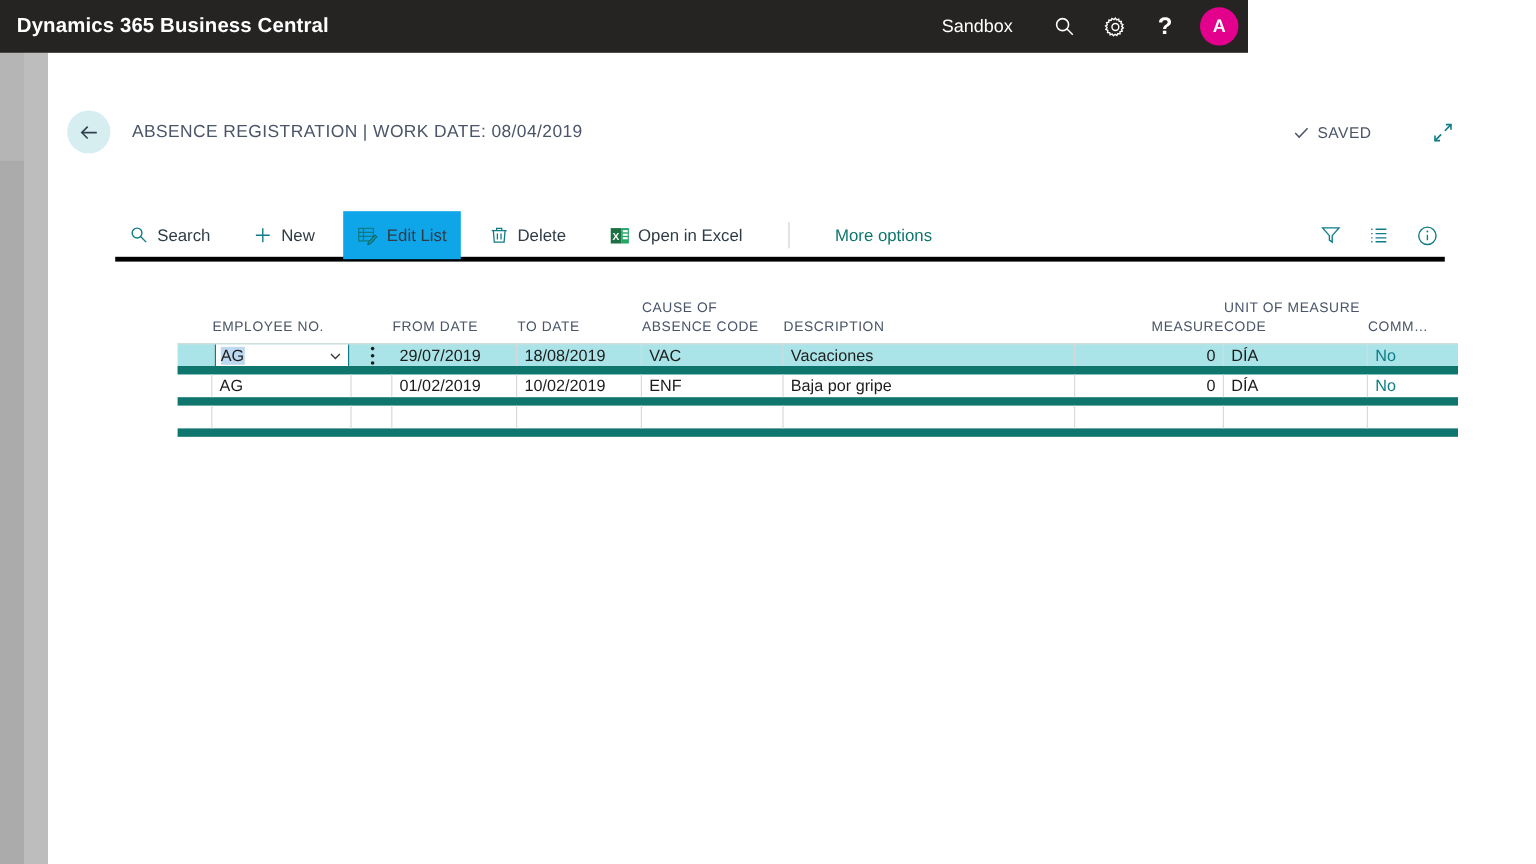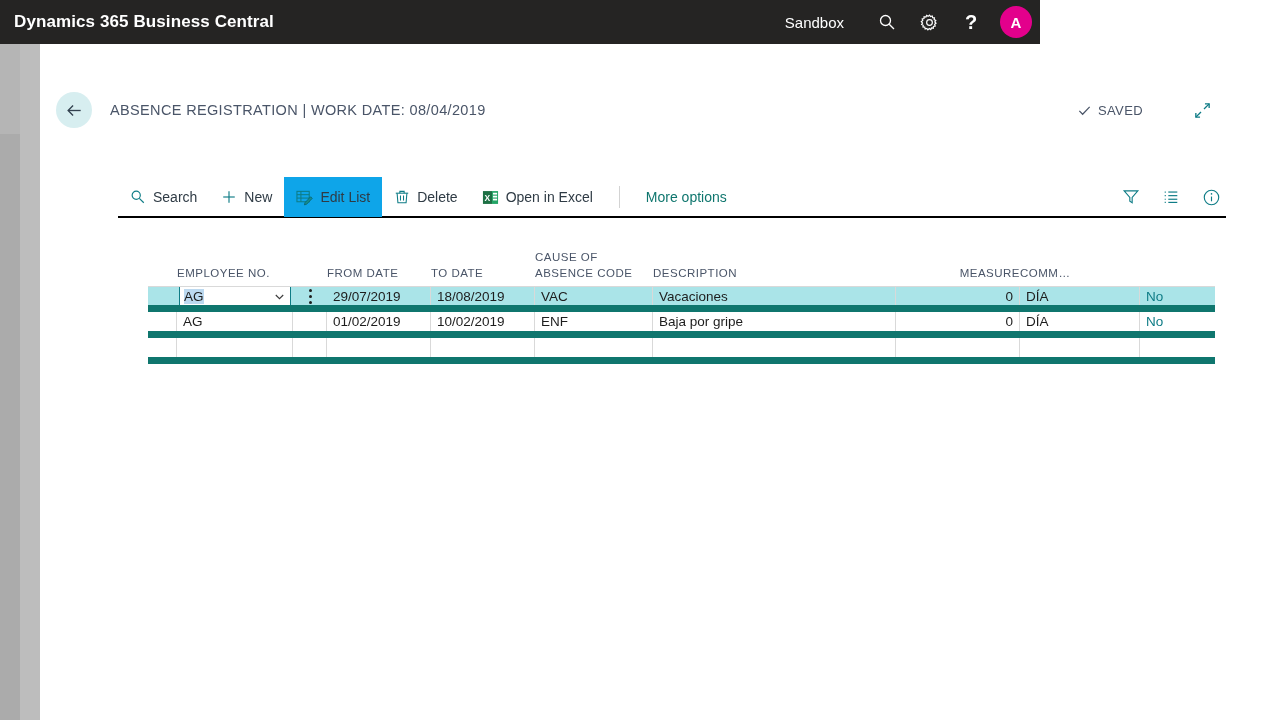--- a/index.html
+++ b/index.html
@@ -83,23 +83,24 @@
     display: flex; align-items: center; color: #4a5568;
     font-size: 13px; letter-spacing: .4px;
   }
   .saved svg { margin-right: 6px; }
   .collapse {
     margin-left: 50px; display: flex; align-items: center; cursor: pointer;
   }
 
   
   .toolbar {
-    position: absolute; left: 78px; top: 110px; width: 1108px; height: 40px;
+    position: absolute; left: 56px; top: 110px; width: 1108px; height: 40px;
     display: flex; align-items: center;
-    border-bottom: 2px solid #000000;
+    border-bottom: 4px solid #000000;
+    gap: 12px;
   }
   .tbtn {
     height: 40px; display: flex; align-items: center;
     padding: 0 12px; font-size: 14px; color: #2f3b45;
     cursor: pointer; white-space: nowrap;
   }
   .tbtn.active { background: #0ea5e9; }
   .tbtn .ic { display: flex; align-items: center; margin-right: 7px; }
   .tsep {
     width: 1px; height: 22px; background: #d3d3d3; margin: 0 14px;
@@ -331,20 +332,21 @@
 
     <div class="grid-head">
       <div class="hc c-pick"></div>
       <div class="hc c-emp">EMPLOYEE NO.</div>
       <div class="hc c-menu"></div>
       <div class="hc c-from">FROM DATE</div>
       <div class="hc c-to">TO DATE</div>
       <div class="hc c-cause">CAUSE OF ABSENCE CODE</div>
       <div class="hc c-desc">DESCRIPTION</div>
       <div class="hc c-qty" style="text-align:right;">MEASURE</div>
+      <div class="hc c-uom">UNIT OF MEASURE CODE</div>
       <div class="hc c-comm">COMM…</div>
     </div>
 
     <div class="row first sel">
       <div class="cell c-pick nobord"></div>
       <div class="cell c-emp" style="padding:0;border-right:none;">
         <div class="editor">
           <span class="val">AG</span>
           <span class="chev">
             <svg width="13" height="13" viewBox="0 0 14 14" fill="none" stroke="#3b3b3b" stroke-width="1.2">

